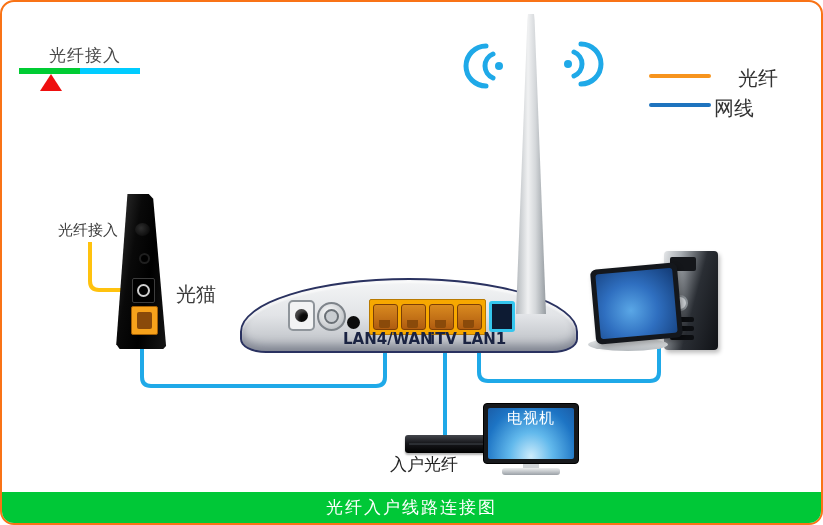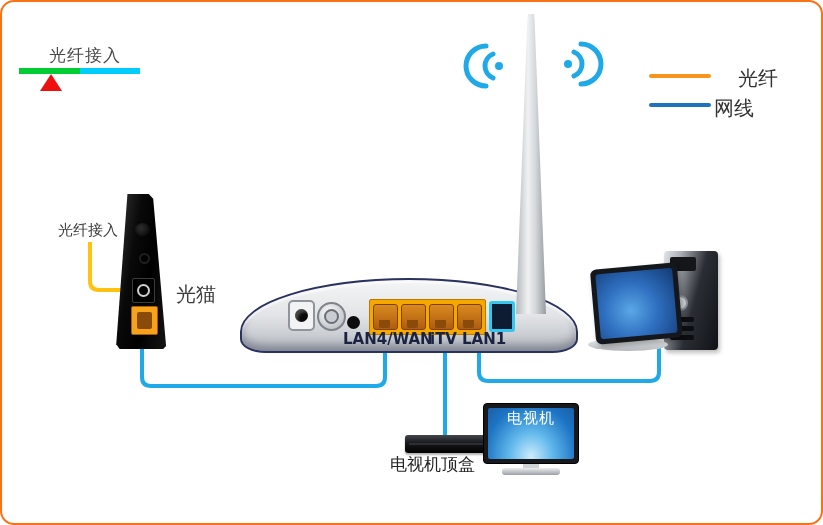--- a/index.html
+++ b/index.html
@@ -203,22 +203,25 @@
     <span class="slot" style="top:84px"></span>
   </div>
   <div class="abs mon-base"></div>
   <div class="abs monitor">
     <div class="scr"></div>
   </div>
 
   <div class="abs stb">
     <span class="line"></span>
   </div>
-  <div class="abs label stb-label">电视机顶盒</div>
+  <div class="abs label stb-label">入户光纤</div>
   <div class="abs tv">
     <div class="scr"></div>
   </div>
   <div class="abs tv-screen-label">电视机</div>
   <div class="abs tv-neck"></div>
   <div class="abs tv-base"></div>
 
+  <div class="abs footer-bar">
+    <span class="footer-title">光纤入户线路连接图</span>
+  </div>
 
 </div>
 
 </body></html>

